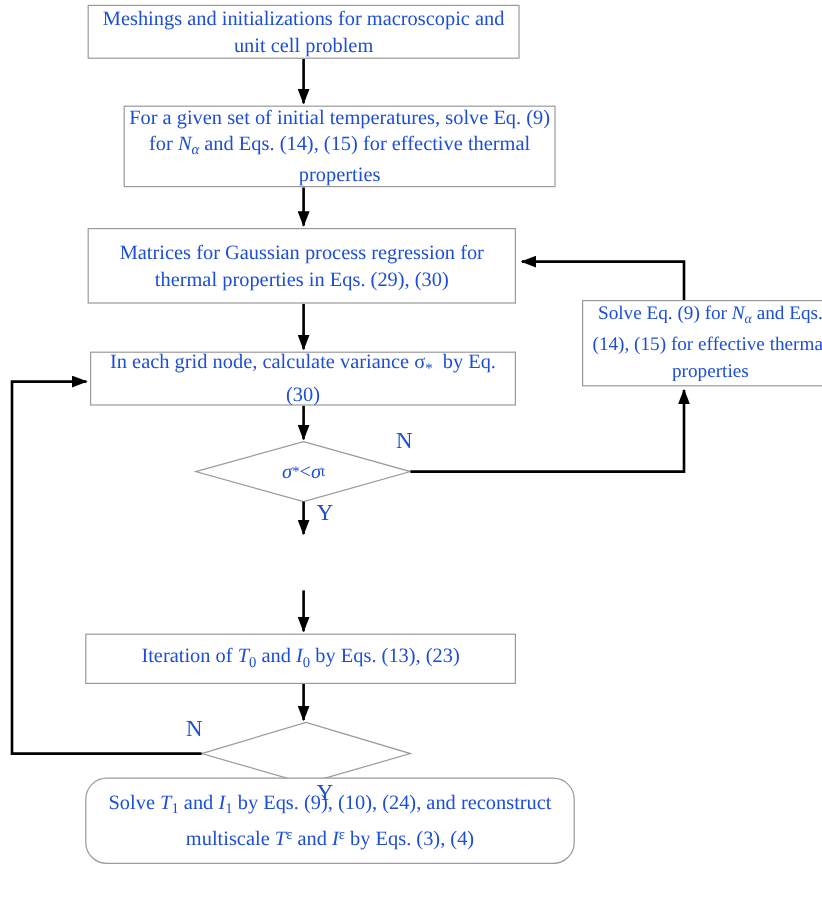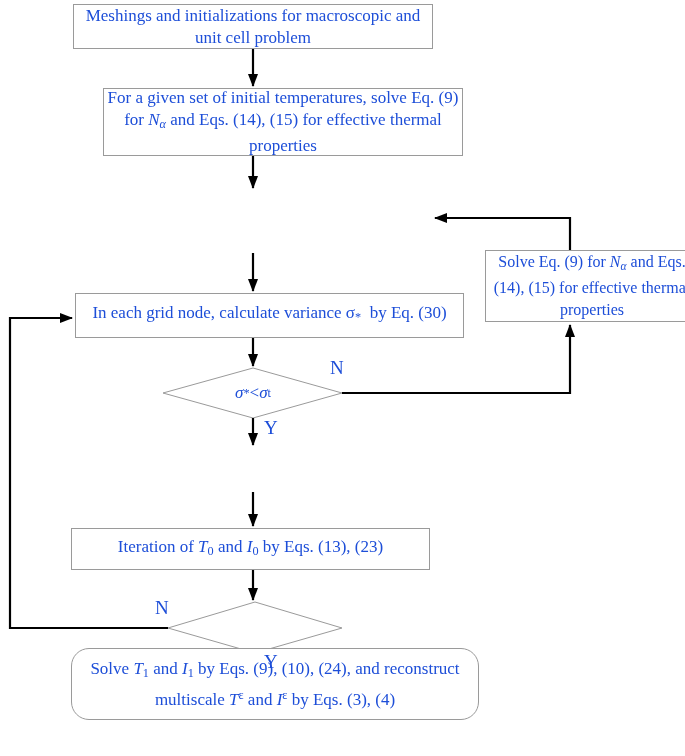--- a/index.html
+++ b/index.html
@@ -92,26 +92,29 @@
   </svg>
 
   <div class="node" style="left:73px; top:4px; width:360px; height:45px;">
     <div class="txt"><span>Meshings and initializations for macroscopic and unit cell problem</span></div>
   </div>
 
   <div class="node" style="left:73px; top:88px; width:360px; height:68px;margin-left:30px;">
     <div class="txt"><span>For a given set of initial temperatures, solve Eq. (9) for </span><span class="it">N</span><span class="it sub">α</span><span> and Eqs. (14), (15) for effective thermal properties</span></div>
   </div>
 
+  <div class="node" style="left:73px; top:190px; width:357px; height:63px;">
+    <div class="txt"><span>Matrices for Gaussian process regression for thermal properties in Eqs. (29), (30)</span></div>
+  </div>
 
   <div class="node small" style="left:465px; top:250px; width:214px; height:72px;margin-left:20px;">
     <div class="txt"><span>Solve Eq. (9) for </span><span class="it">N</span><span class="it sub">α</span><span> and Eqs. (14), (15) for effective thermal properties</span></div>
   </div>
 
-  <div class="node" style="left:75px; top:293px; width:389px; height:45px;">
+  <div class="node" style="left:75px; top:293px; width:355px; height:45px;">
     <div class="txt"><span>In each grid node, calculate variance σ</span><span class="sub">*</span><span>  by Eq. (30)</span></div>
   </div>
 
 
   <div class="node" style="left:71px; top:528px; width:359px; height:42px;">
     <div class="txt"><span>Iteration of </span><span class="it">T</span><span class="sub">0</span><span> and </span><span class="it">I</span><span class="sub">0</span><span> by Eqs. (13), (23)</span></div>
   </div>
 
   <div class="node" style="left:71px; top:648px; width:408px; height:72px;border-radius:18px;">
     <div class="txt"><span>Solve </span><span class="it">T</span><span class="sub">1</span><span> and </span><span class="it">I</span><span class="sub">1</span><span> by Eqs. (9), (10), (24), and reconstruct multiscale </span><span class="it">T</span><span class="sup">ε</span><span> and </span><span class="it">I</span><span class="sup">ε</span><span> by Eqs. (3), (4)</span></div>

